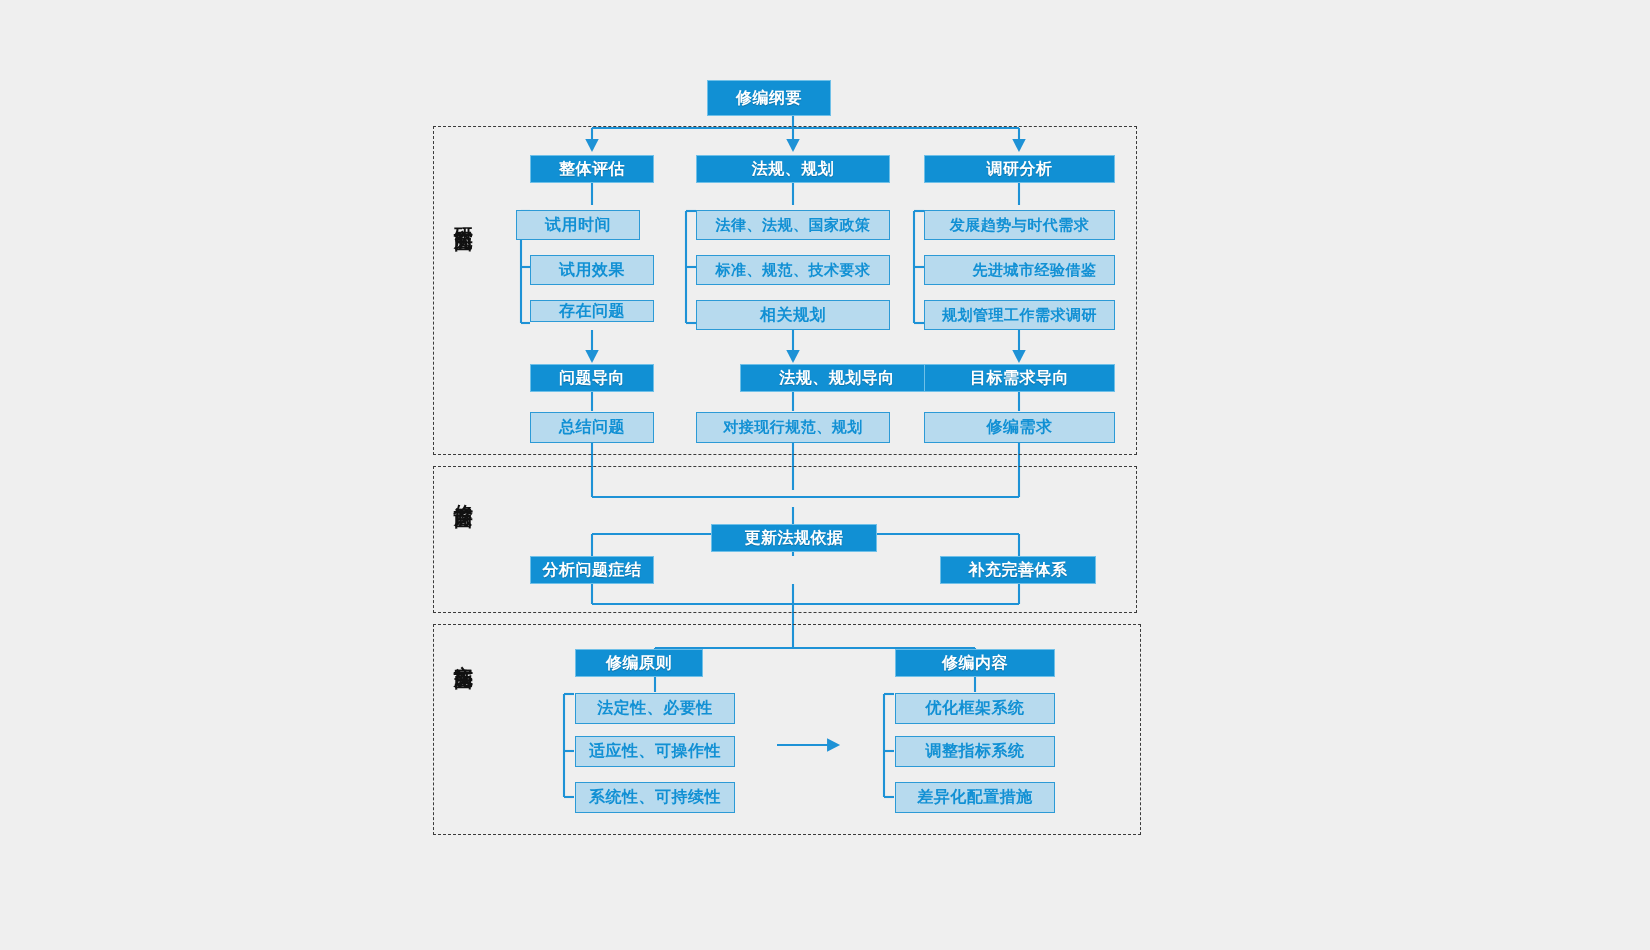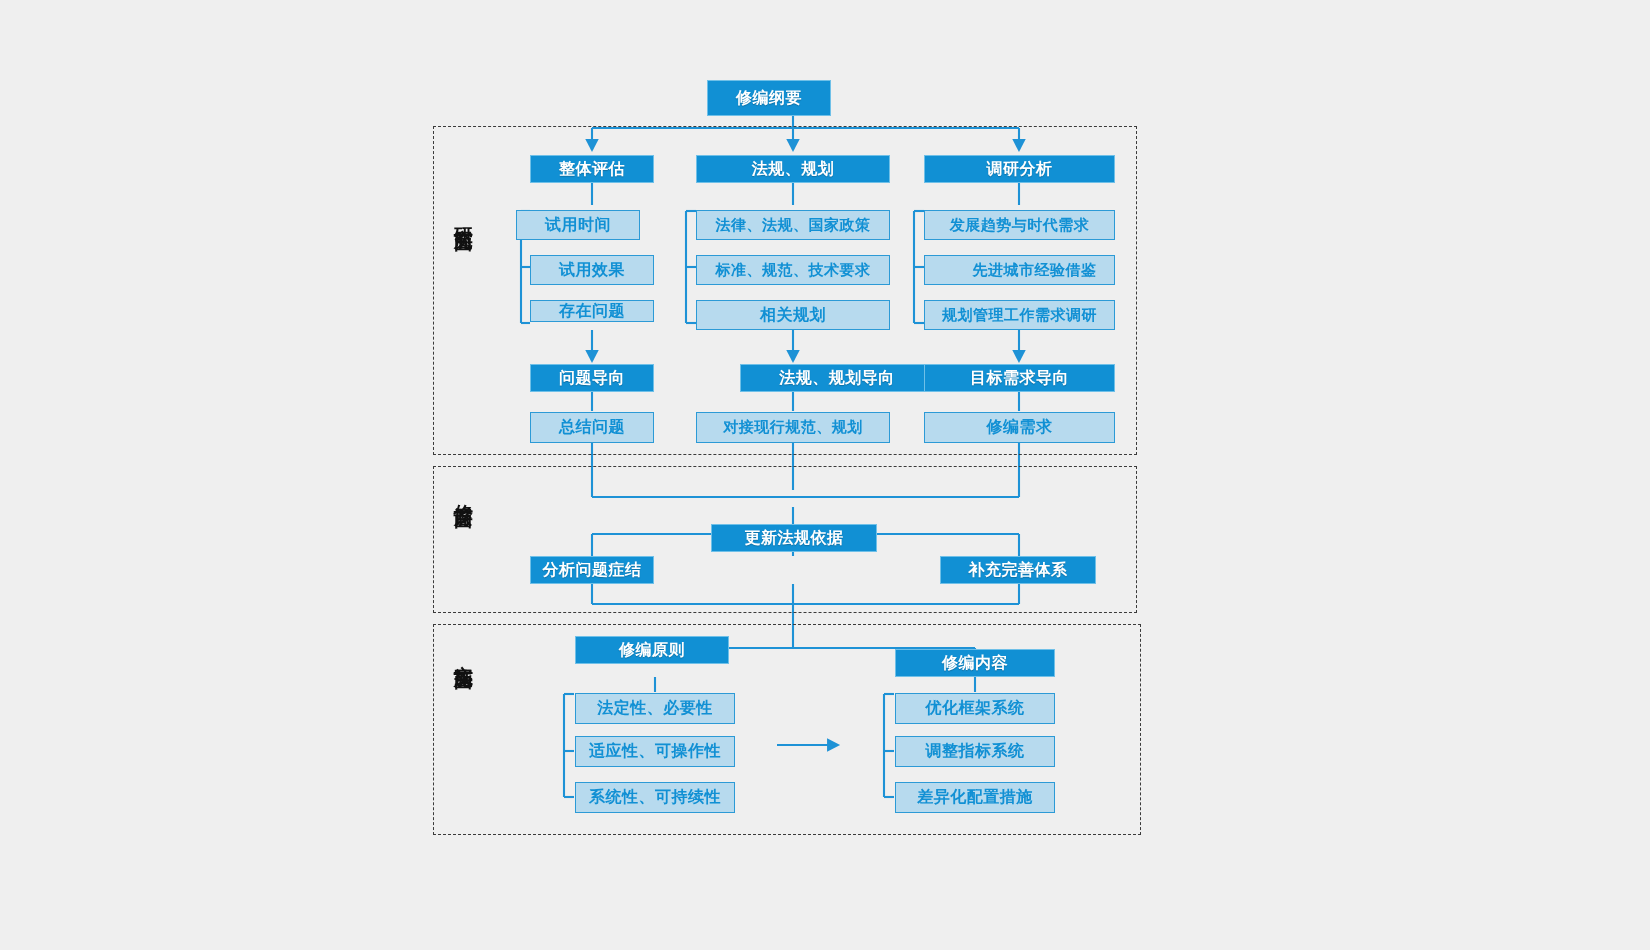--- a/index.html
+++ b/index.html
@@ -195,21 +195,21 @@
 
   <div class="node light" style="left:530px; top:412px; width:124px; height:31px;">总结问题</div>
   <div class="node light small" style="left:696px; top:412px; width:194px; height:31px;">对接现行规范、规划</div>
   <div class="node light" style="left:924px; top:412px; width:191px; height:31px;">修编需求</div>
 
   <div class="node dark" style="left:713px; top:492px; width:160px; height:28px;margin-top:32px;">修编方法</div>
   <div class="node dark" style="left:530px; top:556px; width:124px; height:28px;">分析问题症结</div>
   <div class="node dark" style="left:711px; top:524px; width:166px; height:28px;">更新法规依据</div>
   <div class="node dark" style="left:940px; top:556px; width:156px; height:28px;">补充完善体系</div>
 
-  <div class="node dark" style="left:575px; top:636px; width:154px; height:28px;font-family:Liberation Mono, monospace;">修编原则</div>
+  <div class="node dark" style="left:575px; top:649px; width:128px; height:28px;font-family:Liberation Mono, monospace;">修编原则</div>
   <div class="node light" style="left:575px; top:693px; width:160px; height:31px;">法定性、必要性</div>
   <div class="node light" style="left:575px; top:736px; width:160px; height:31px;">适应性、可操作性</div>
   <div class="node light" style="left:575px; top:782px; width:160px; height:31px;">系统性、可持续性</div>
 
   <div class="node dark" style="left:895px; top:649px; width:160px; height:28px;">修编内容</div>
   <div class="node light" style="left:895px; top:693px; width:160px; height:31px;">优化框架系统</div>
   <div class="node light" style="left:895px; top:736px; width:160px; height:31px;">调整指标系统</div>
   <div class="node light" style="left:895px; top:782px; width:160px; height:31px;">差异化配置措施</div>
 
 </div>

